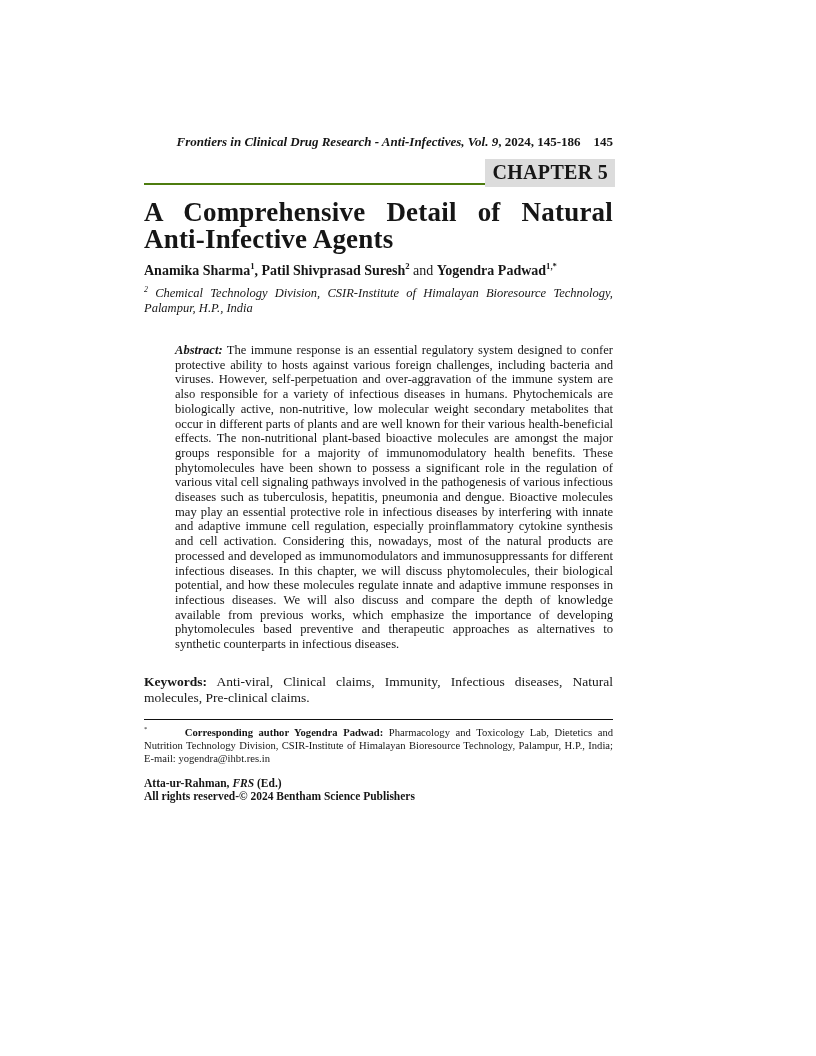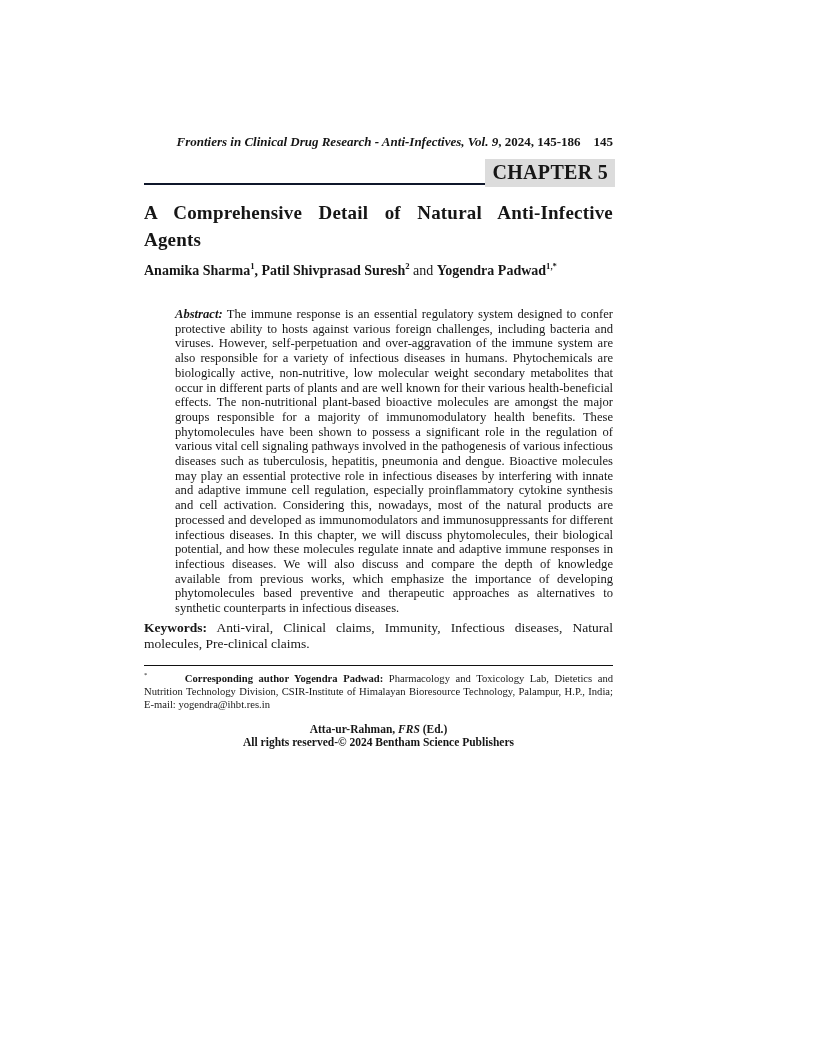--- a/index.html
+++ b/index.html
@@ -19,33 +19,33 @@
     font-size:13px;line-height:16px;font-weight:bold;
     text-align:center;
   }
   .rh-italic{font-style:italic;}
   .rh-page{position:absolute;right:0;top:0;font-weight:bold;font-style:normal;}
   
   .chapter-row{
     position:relative;
     margin-top:4px;
     height:29px;
-    border-bottom:2px solid #0f172a;
+    border-bottom:2px solid #4d7c0f;
   }
   .chapter-badge{
     position:absolute;right:-2px;bottom:-4px;
     background:#dcdcdc;
     font-weight:bold;font-size:20px;line-height:23px;
     padding:2px 7px 3px 8px;
     letter-spacing:.3px;
   }
   
   .title{
     margin:14px 0 0 0;
-    font-size:19px;line-height:27px;font-weight:bold;
+    font-size:27px;line-height:27px;font-weight:bold;
     text-align:justify;
     letter-spacing:.2px;
   }
   
   .authors{
     margin:9px 0 7px 0;
     font-size:14px;line-height:17px;
   }
   .authors b{font-weight:bold;}
   sup{font-size:.62em;line-height:0;}
@@ -58,41 +58,41 @@
   }
   
   .abstract{
     margin:28px 0 0 31px;
     font-size:12.6px;line-height:14.7px;
     text-align:justify;
   }
   .abstract b{font-weight:bold;font-style:italic;}
   
   .keywords{
-    margin:4px 0 0 0;
+    margin:22px 0 0 0;
     font-size:13.5px;line-height:16.5px;
     text-align:justify;
   }
   .keywords b{font-weight:bold;}
   
   .foot-rule{
     margin-top:12px;
     border-top:1.5px solid #111;
     height:0;
   }
   .footnote{
     margin:6px 0 0 0;
     font-size:10.6px;line-height:13px;
     text-align:justify;
   }
   .footnote b{font-weight:bold;margin-left:32px;}
   
   .imprint{
     margin-top:12px;
-    text-align:center;
+    text-align:left;
     font-size:11.5px;line-height:13.5px;
     font-weight:bold;
   }
   .imprint p{margin:0;}
   .imprint .frs{font-style:italic;font-weight:bold;}
 </style>
 </head>
 <body>
 
 <div class="page">
@@ -104,20 +104,21 @@
 
   <div class="chapter-row">
     <span class="chapter-badge">CHAPTER 5</span>
   </div>
 
   <h1 class="title">A Comprehensive Detail of Natural Anti-Infective Agents</h1>
 
   <p class="authors"><b>Anamika Sharma</b><sup><b>1</b></sup><b>, </b><b>Patil Shivprasad Suresh</b><sup><b>2</b></sup><span> and </span><b>Yogendra Padwad</b><sup><b>1,*</b></sup></p>
 
 
+  <p class="affil"><sup>2</sup><span> Chemical Technology Division, CSIR-Institute of Himalayan Bioresource Technology, Palampur, H.P., India</span></p>
 
   <p class="abstract"><b>Abstract:</b><span> The immune response is an essential regulatory system designed to confer protective ability to hosts against various foreign challenges, including bacteria and viruses. However, self-perpetuation and over-aggravation of the immune system are also responsible for a variety of infectious diseases in humans. Phytochemicals are biologically active, non-nutritive, low molecular weight secondary metabolites that occur in different parts of plants and are well known for their various health-beneficial effects. The non-nutritional plant-based bioactive molecules are amongst the major groups responsible for a majority of immunomodulatory health benefits. These phytomolecules have been shown to possess a significant role in the regulation of various vital cell signaling pathways involved in the pathogenesis of various infectious diseases such as tuberculosis, hepatitis, pneumonia and dengue. Bioactive molecules may play an essential protective role in infectious diseases by interfering with innate and adaptive immune cell regulation, especially proinflammatory cytokine synthesis and cell activation. Considering this, nowadays, most of the natural products are processed and developed as immunomodulators and immunosuppressants for different infectious diseases. In this chapter, we will discuss phytomolecules, their biological potential, and how these molecules regulate innate and adaptive immune responses in infectious diseases. We will also discuss and compare the depth of knowledge available from previous works, which emphasize the importance of developing phytomolecules based preventive and therapeutic approaches as alternatives to synthetic counterparts in infectious diseases.</span></p>
 
   <p class="keywords"><b>Keywords:</b><span> Anti-viral, Clinical claims, Immunity, Infectious diseases, Natural molecules, Pre-clinical claims.</span></p>
 
   <div class="foot-rule"></div>
 
   <p class="footnote"><sup>*</sup><b> Corresponding author Yogendra Padwad:</b><span> Pharmacology and Toxicology Lab, Dietetics and Nutrition Technology Division, CSIR-Institute of Himalayan Bioresource Technology, Palampur, H.P., India; E-mail: yogendra@ihbt.res.in</span></p>
 
   <div class="imprint">

